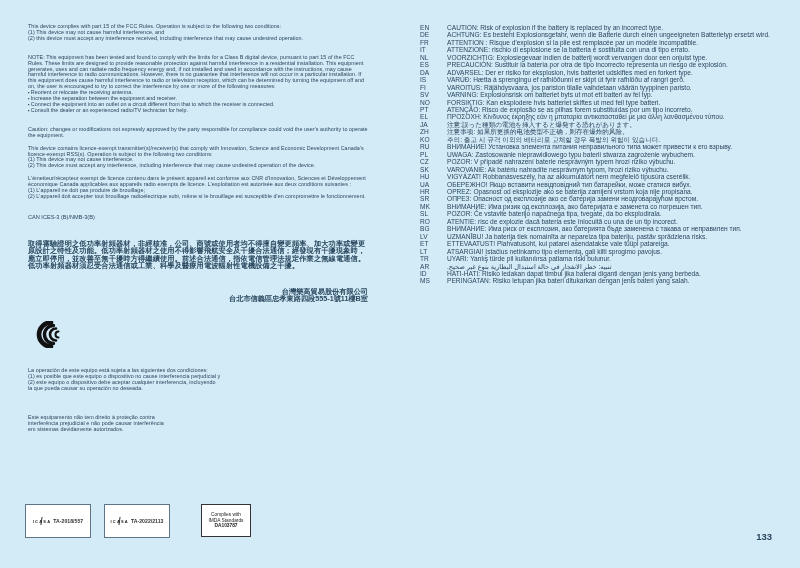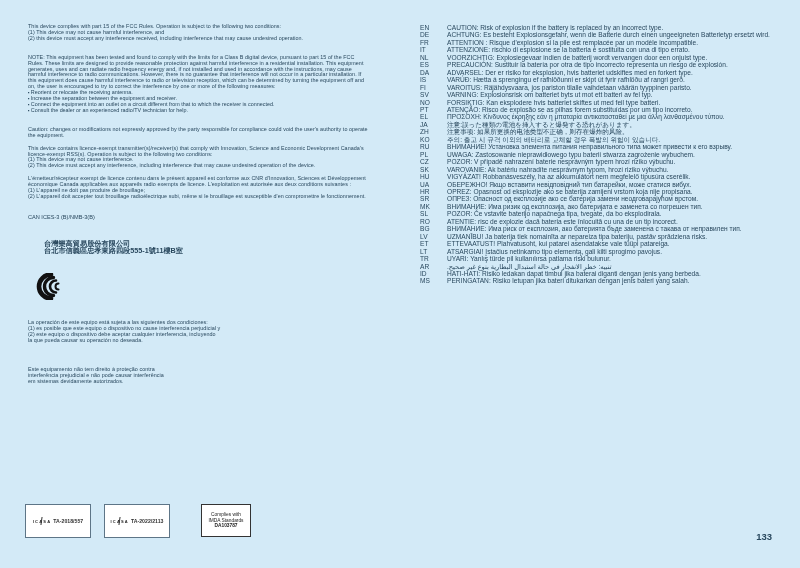--- a/index.html
+++ b/index.html
@@ -13,21 +13,21 @@
   
   .left-col{position:absolute;left:28px;top:24px;width:340px;}
   .small{font-size:5.4px;line-height:5.9px;letter-spacing:.01em;}
   .blk{margin:0 0 13px 0;}
   .blk-tight{margin:0 0 7px 0;}
   ul.measures{margin:0 0 13px 0;padding:0;list-style:none;}
   ul.measures li{font-size:5.4px;line-height:5.9px;}
   ul.measures li::before{content:"▪ ";font-size:4.5px;}
   .can-ices{font-size:5.6px;margin:14px 0 20px 0;}
   .zh{font-size:7.2px;line-height:7.5px;font-weight:bold;letter-spacing:.02em;margin:0 0 18px 0;}
-  .company{font-size:7.2px;line-height:7.5px;font-weight:bold;margin:0 0 18px 16px;}
+  .company{font-size:7.2px;line-height:7.5px;font-weight:bold;margin:0 0 18px 16px;text-align:right;}
   .ncc-logo{margin:0 0 20px 2px;width:36px;height:27px;display:block;}
   .es-blk{margin:0 0 24px 0;width:240px;}
   .pt-blk{width:240px;}
   
   .right-col{position:absolute;left:420px;top:24px;width:372px;}
   .warn-row{display:flex;align-items:flex-start;}
   .warn-code{flex:0 0 27px;font-size:6.6px;line-height:7.45px;}
   .warn-text{flex:1;font-size:6.6px;line-height:7.45px;}
   .warn-text.rtl{direction:rtl;text-align:left;}
   
@@ -65,20 +65,21 @@
       <li>Consult the dealer or an experienced radio/TV technician for help.</li>
     </ul>
     <p class="small pre blk-tight">Caution: changes or modifications not expressly approved by the party responsible for compliance could void the user's authority to operate the equipment.</p>
     <p class="small pre blk-tight">This device contains licence-exempt transmitter(s)/receiver(s) that comply with Innovation, Science and Economic Development Canada's licence-exempt RSS(s). Operation is subject to the following two conditions:
 (1) This device may not cause interference.
 (2) This device must accept any interference, including interference that may cause undesired operation of the device.</p>
     <p class="small pre" style="margin:0;">L'émetteur/récepteur exempt de licence contenu dans le présent appareil est conforme aux CNR d'Innovation, Sciences et Développement économique Canada applicables aux appareils radio exempts de licence. L'exploitation est autorisée aux deux conditions suivantes :
 (1) L'appareil ne doit pas produire de brouillage;
 (2) L'appareil doit accepter tout brouillage radioélectrique subi, même si le brouillage est susceptible d'en compromettre le fonctionnement.</p>
     <p class="can-ices">CAN ICES-3 (B)/NMB-3(B)</p>
+    <p class="zh">取得審驗證明之低功率射頻器材，非經核准，公司、商號或使用者均不得擅自變更頻率、加大功率或變更原設計之特性及功能。低功率射頻器材之使用不得影響飛航安全及干擾合法通信；經發現有干擾現象時，應立即停用，並改善至無干擾時方得繼續使用。前述合法通信，指依電信管理法規定作業之無線電通信。低功率射頻器材須忍受合法通信或工業、科學及醫療用電波輻射性電機設備之干擾。</p>
     <p class="company"><span>台灣樂高貿易股份有限公司</span><br><span>台北市信義區忠孝東路四段555-1號11樓B室</span></p>
     <svg class="ncc-logo" viewBox="0 0 36 27">
       <g fill="none" stroke="#111111" stroke-linecap="round">
         <path d="M21 1.5 A 12 12 0 0 0 21 25.5" stroke-width="4.6"></path>
         <path d="M23.5 4.5 A 9 9 0 0 0 23.5 22.5" stroke-width="3.4"></path>
         <path d="M26 7.5 A 6 6 0 0 0 26 19.5" stroke-width="2.6"></path>
         <path d="M28.5 10.5 A 3 3 0 0 0 28.5 16.5" stroke-width="2.0"></path>
       </g>
     </svg>
     <p class="small pre es-blk">La operación de este equipo está sujeta a las siguientes dos condiciones:

